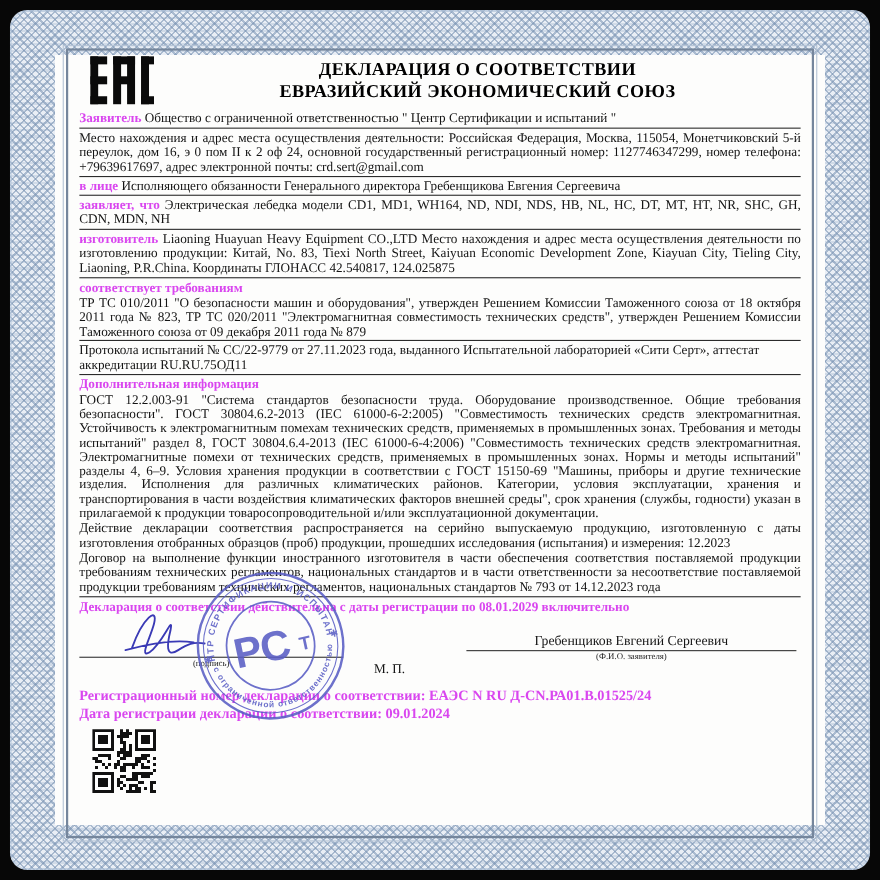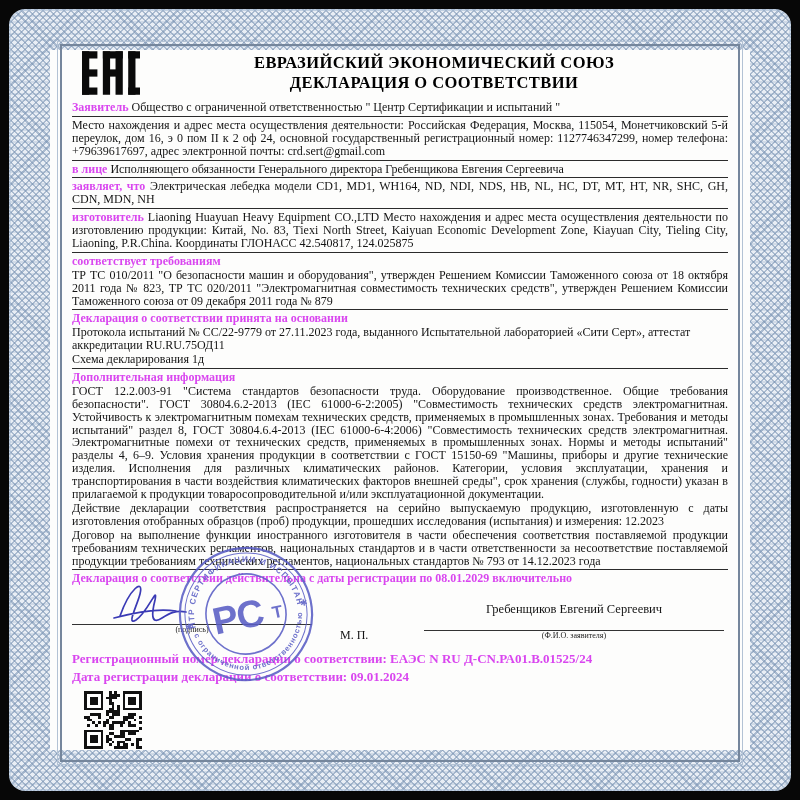--- a/index.html
+++ b/index.html
@@ -23,21 +23,21 @@
   .hdr{display:flex;align-items:flex-start;margin:2px 0 5px 0;}
   .eac{width:58px;height:46px;flex:0 0 auto;margin-left:10px;}
   .titles{flex:1;text-align:center;font-weight:bold;font-size:16.5px;line-height:1.22;
           letter-spacing:.4px;padding-top:3px;color:#000;}
   .sigarea{position:relative;height:58px;margin-top:5px;}
   .cap{font-size:8px;text-align:center;color:#222;}
   .sig-left{position:absolute;left:0;top:34px;width:240px;border-top:1.2px solid #333;}
   .sig-left .cap{width:130px;margin:0 auto;}
   .mp{position:absolute;left:268px;top:38px;font-size:12px;}
   .sig-right{position:absolute;right:4px;top:12px;width:300px;text-align:center;}
-  .fio{font-size:12.5px;border-bottom:1.2px solid #333;padding-bottom:13px;}
+  .fio{font-size:12.5px;border-bottom:1.2px solid #333;padding-bottom:1px;}
   .signature-svg{position:absolute;left:34px;top:-12px;width:100px;height:52px;color:#3a3ab5;}
   .stamp{position:absolute;left:104px;top:-46px;width:140px;height:140px;color:#5a5ec5;
          opacity:.88;transform:rotate(-12deg);}
   .reg{font-size:13px;margin-top:4px;}
   .qr{width:58px;height:58px;margin:7px 0 0 12px;}
   .qr svg{width:100%;height:100%;shape-rendering:crispEdges;}
 </style>
 </head>
 <body>
 
@@ -58,22 +58,22 @@
           <rect x="23" y="0" width="8" height="48"></rect>
             <rect x="37" y="0" width="8" height="48"></rect>
           <rect x="23" y="0" width="22" height="8"></rect>
             <rect x="29" y="20" width="10" height="8"></rect>
           <rect x="51" y="0" width="8" height="48"></rect>
             <rect x="51" y="0" width="13" height="8"></rect>
           <rect x="51" y="40" width="13" height="8"></rect>
         </svg>
       </span>
       <div class="titles">
+        <div>ДЕКЛАРАЦИЯ О СООТВЕТСТВИИ</div>
         <div>ЕВРАЗИЙСКИЙ ЭКОНОМИЧЕСКИЙ СОЮЗ</div>
-        <div>ДЕКЛАРАЦИЯ О СООТВЕТСТВИИ</div>
       </div>
     </header>
 
     <p class="row"><b>Заявитель</b> <span>Общество с ограниченной ответственностью " Центр Сертификации и испытаний "</span></p>
     <hr class="rule">
 
     <p class="row just">Место нахождения и адрес места осуществления деятельности: Российская Федерация, Москва, 115054, Монетчиковский 5-й переулок, дом 16, э 0 пом II к 2 оф 24, основной государственный регистрационный номер: 1127746347299, номер телефона: +79639617697, адрес электронной почты: crd.sert@gmail.com</p>
     <hr class="rule">
 
     <p class="row"><b>в лице</b> <span>Исполняющего обязанности Генерального директора Гребенщикова Евгения Сергеевича</span></p>
@@ -82,23 +82,21 @@
     <p class="row just"><b>заявляет, что</b> <span>Электрическая лебедка модели CD1, MD1, WH164, ND, NDI, NDS, HB, NL, HC, DT, MT, HT, NR, SHC, GH, CDN, MDN, NH</span></p>
     <hr class="rule">
 
     <p class="row just"><b>изготовитель</b> <span>Liaoning Huayuan Heavy Equipment CO.,LTD Место нахождения и адрес места осуществления деятельности по изготовлению продукции: Китай, No. 83, Tiexi North Street, Kaiyuan Economic Development Zone, Kiayuan City, Tieling City, Liaoning, P.R.China. Координаты ГЛОНАСС 42.540817, 124.025875</span></p>
     <hr class="rule">
 
     <p class="row bold">соответствует требованиям</p>
     <p class="row just">ТР ТС 010/2011 "О безопасности машин и оборудования", утвержден Решением Комиссии Таможенного союза от 18 октября 2011 года № 823, ТР ТС 020/2011 "Электромагнитная совместимость технических средств", утвержден Решением Комиссии Таможенного союза от 09 декабря 2011 года № 879</p>
     <hr class="rule">
 
-    <p class="row bold">Декларация о соответствии принята на основании</p>
     <p class="row">Протокола испытаний № СС/22-9779 от 27.11.2023 года, выданного Испытательной лабораторией «Сити Серт», аттестат аккредитации  RU.RU.75ОД11</p>
-    <p class="row">Схема декларирования 1д</p>
     <hr class="rule">
 
     <p class="row bold">Дополнительная информация</p>
     <p class="row just">ГОСТ 12.2.003-91 "Система стандартов безопасности труда. Оборудование производственное. Общие требования безопасности". ГОСТ 30804.6.2-2013 (IEC 61000-6-2:2005) "Совместимость технических средств электромагнитная. Устойчивость к электромагнитным помехам технических средств, применяемых в промышленных зонах. Требования и методы испытаний" раздел 8, ГОСТ 30804.6.4-2013 (IEC 61000-6-4:2006) "Совместимость технических средств электромагнитная. Электромагнитные помехи от технических средств, применяемых в промышленных зонах. Нормы и методы испытаний" разделы 4, 6–9. Условия хранения продукции в соответствии с ГОСТ 15150-69 "Машины, приборы и другие технические изделия. Исполнения для различных климатических районов. Категории, условия эксплуатации, хранения и транспортирования в части воздействия климатических факторов внешней среды", срок хранения (службы, годности) указан в прилагаемой к продукции товаросопроводительной и/или эксплуатационной документации.</p>
     <p class="row just">Действие декларации соответствия распространяется на серийно выпускаемую продукцию, изготовленную с даты изготовления отобранных образцов (проб) продукции, прошедших исследования (испытания) и измерения: 12.2023</p>
     <p class="row just">Договор на выполнение функции иностранного изготовителя в части обеспечения соответствия поставляемой продукции требованиям технических регламентов, национальных стандартов и в части ответственности за несоответствие поставляемой продукции требованиям технических регламентов, национальных стандартов № 793 от 14.12.2023 года</p>
     <hr class="rule">
 
     <p class="row bold">Декларация о соответствии действительна с даты регистрации по 08.01.2029 включительно</p>
 

